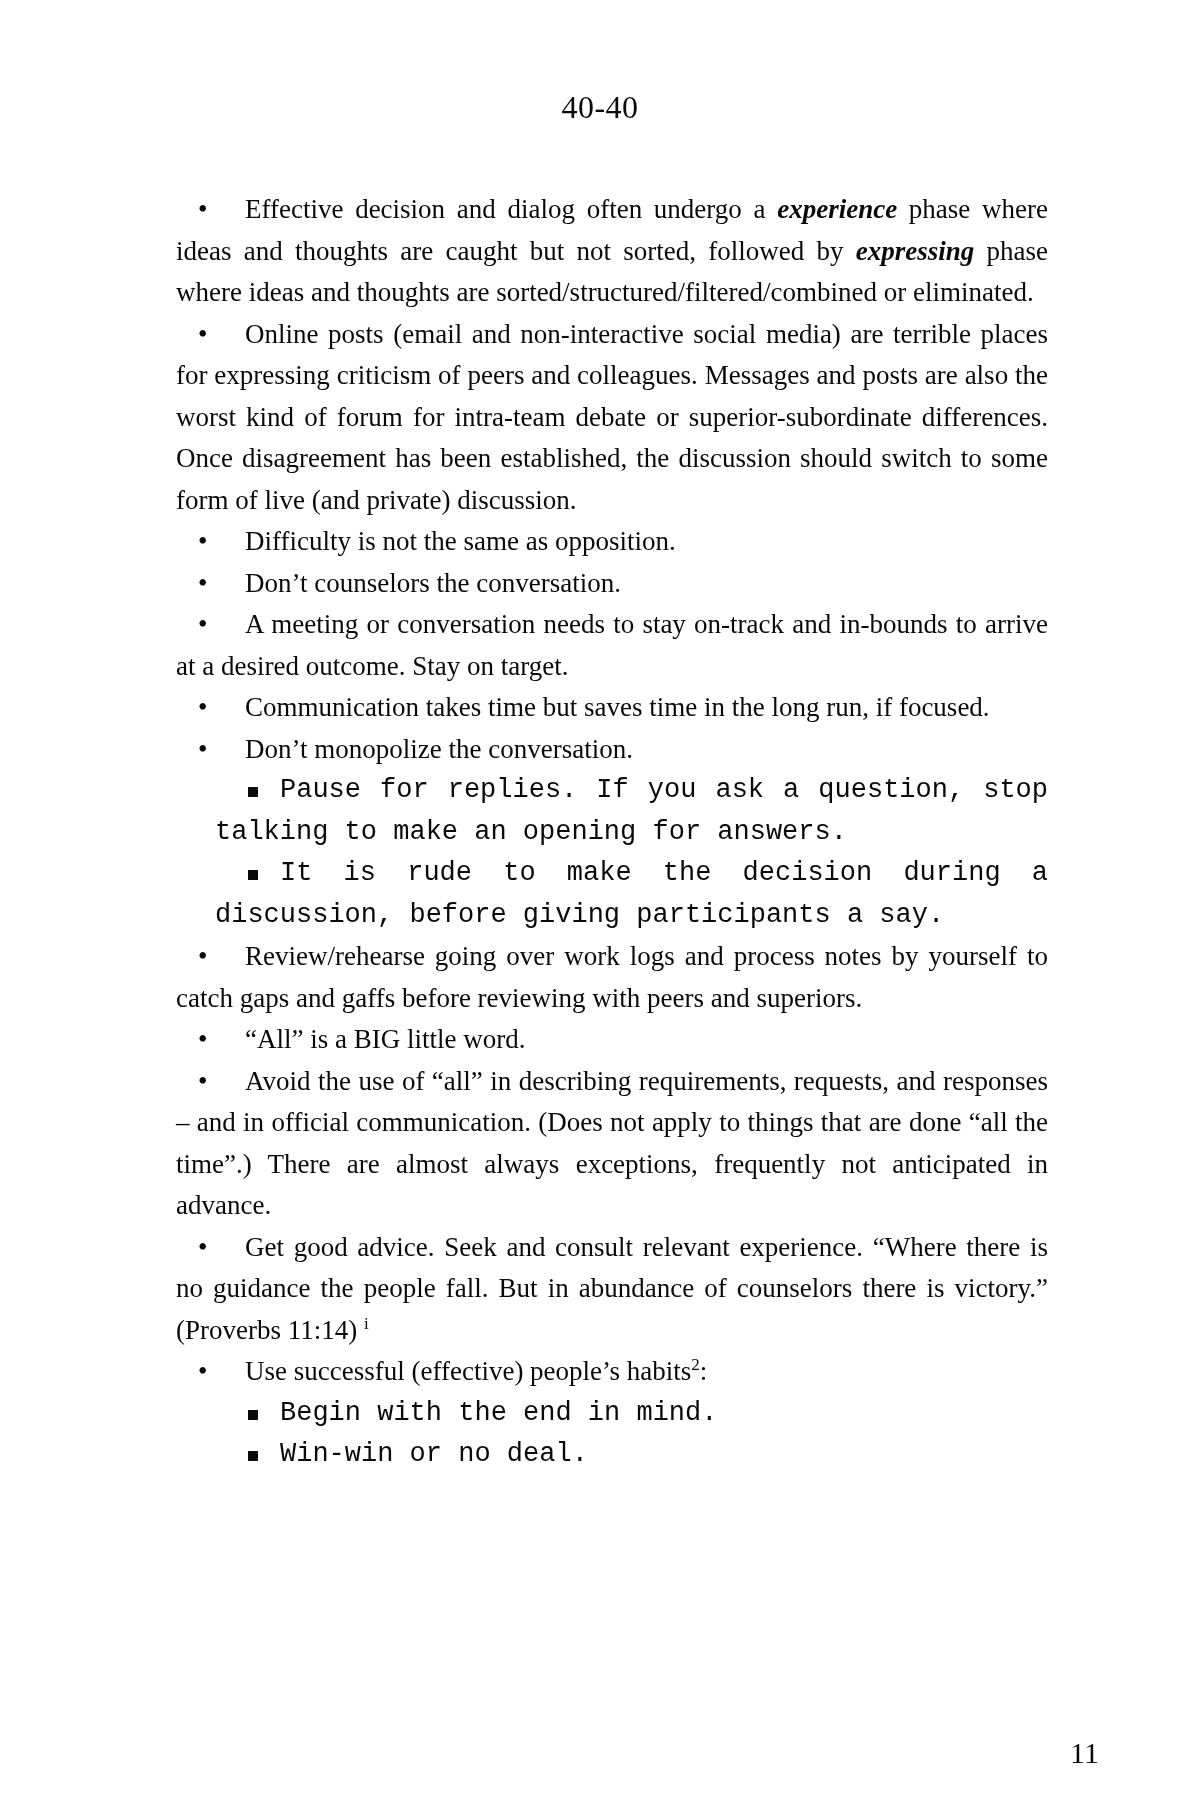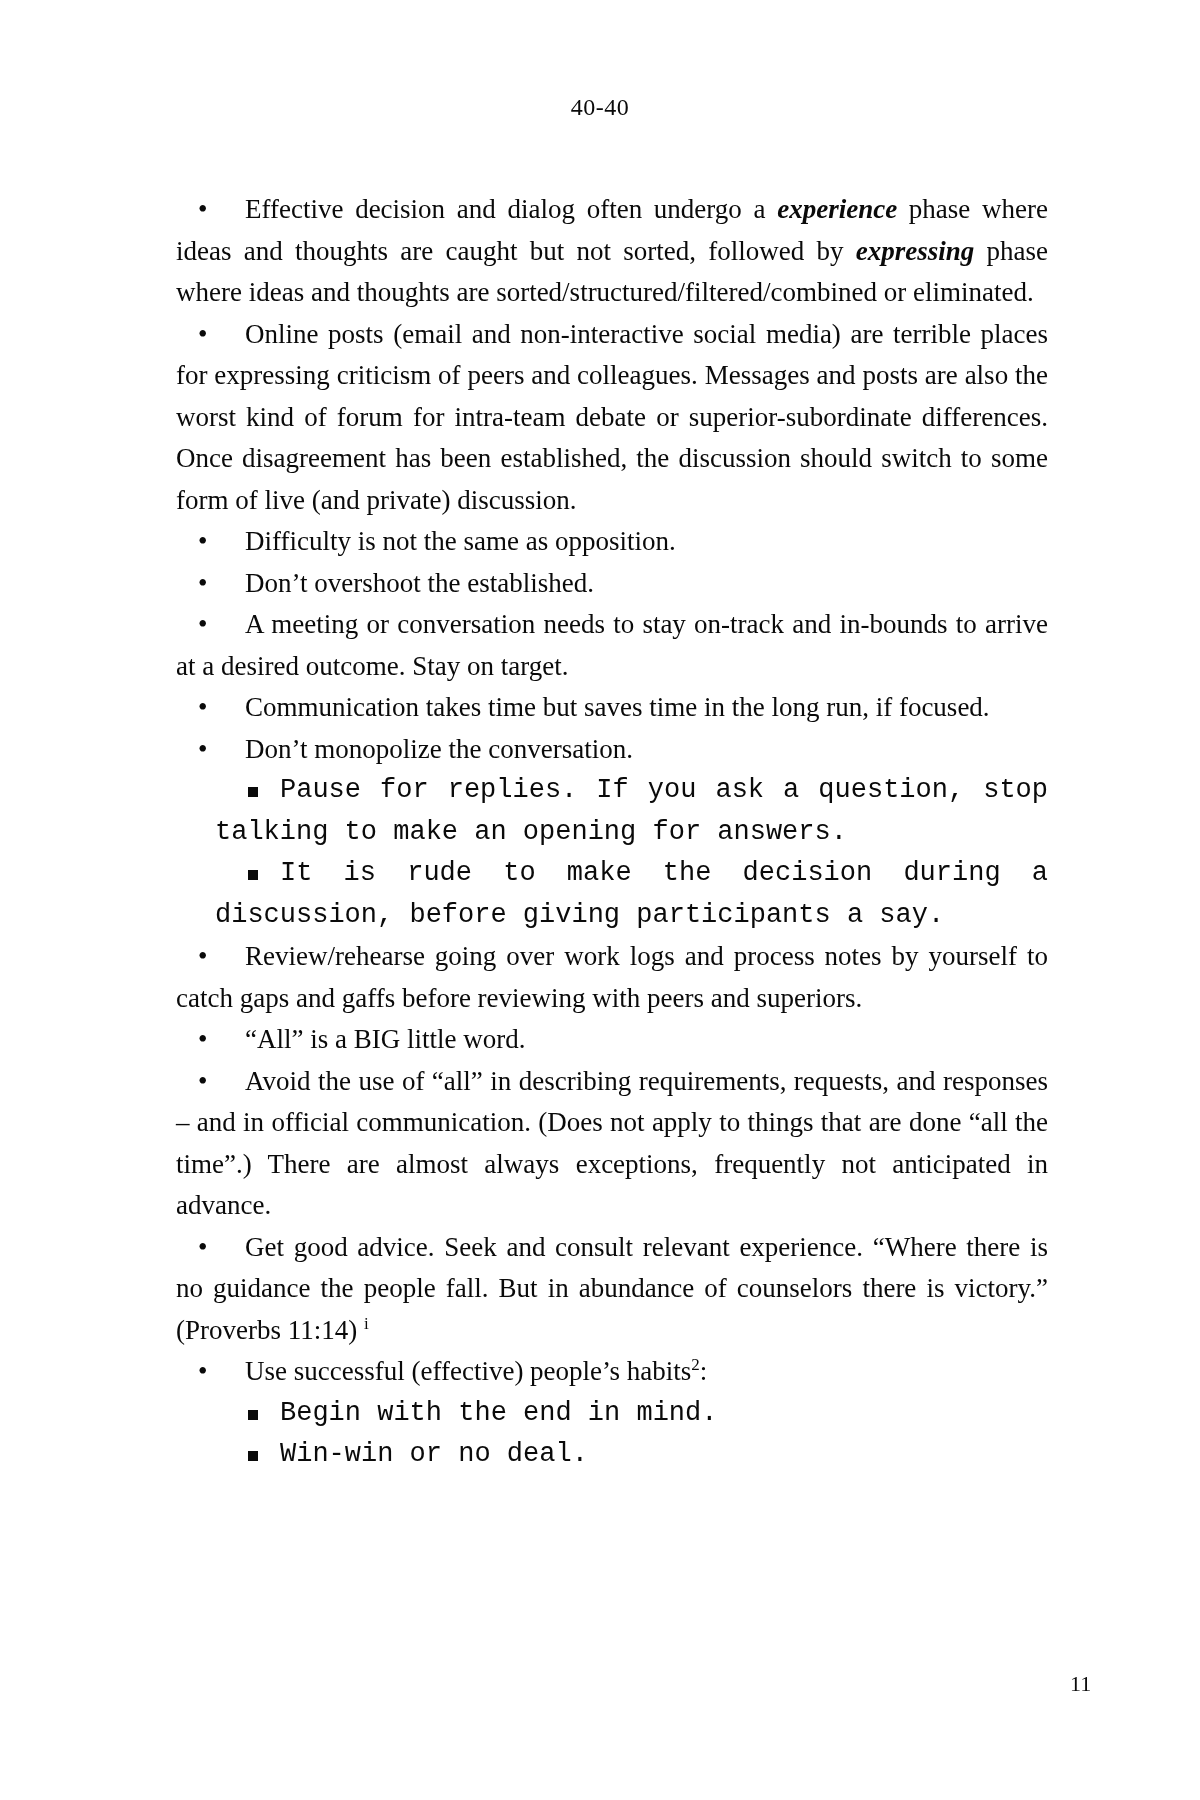--- a/index.html
+++ b/index.html
@@ -15,21 +15,21 @@
     color: #0a0a0a;
     font-family: "Liberation Serif", serif;
     overflow: hidden;
   }
   .running-header {
     position: absolute;
     top: 90px;
     left: 0;
     width: 1200px;
     text-align: center;
-    font-size: 24px;
+    font-size: 32px;
     line-height: 34px;
     letter-spacing: 0.5px;
   }
   .content {
     position: absolute;
     top: 189px;
     left: 176px;
     width: 872px;
     font-size: 27px;
     line-height: 41.5px;
@@ -61,37 +61,37 @@
     font-weight: bold;
     font-style: italic;
   }
   sup.note {
     font-size: 17px;
     line-height: 0;
     vertical-align: super;
   }
   .page-number {
     position: absolute;
-    top: 1667px;
+    top: 1736px;
     left: 1070px;
-    font-size: 22px;
+    font-size: 30px;
     line-height: 34px;
   }
 </style>
 </head>
 <body>
 
 <div class="page">
   <div class="running-header">40-40</div>
 
   <main class="content">
       <p class="li"><span class="marker dot">•</span><span>Effective decision and dialog often undergo a </span><span class="bi">experience</span><span> phase where ideas and thoughts are caught but not sorted, followed by </span><span class="bi">expressing</span><span> phase where ideas and thoughts are sorted/structured/filtered/combined or eliminated.</span></p>
       <p class="li"><span class="marker dot">•</span><span>Online posts (email and non-interactive social media) are terrible places for expressing criticism of peers and colleagues. Messages and posts are also the worst kind of forum for intra-team debate or superior-subordinate differences. Once disagreement has been established, the discussion should switch to some form of live (and private) discussion.</span></p>
       <p class="li"><span class="marker dot">•</span><span>Difficulty is not the same as opposition.</span></p>
-      <p class="li"><span class="marker dot">•</span><span>Don’t overshoot the established.</span></p>
+      <p class="li"><span class="marker dot">•</span><span>Don’t counselors the conversation.</span></p>
       <p class="li"><span class="marker dot">•</span><span>A meeting or conversation needs to stay on-track and in-bounds to arrive at a desired outcome. Stay on target.</span></p>
       <p class="li"><span class="marker dot">•</span><span>Communication takes time but saves time in the long run, if focused.</span></p>
       <p class="li"><span class="marker dot">•</span><span>Don’t monopolize the conversation.</span></p>
       <p class="li sub"><span class="marker sqwrap"><span class="sqbox"></span></span><span>Pause for replies. If you ask a question, stop talking to make an opening for answers.</span></p>
       <p class="li sub"><span class="marker sqwrap"><span class="sqbox"></span></span><span>It is rude to make the decision  during a discussion, before giving participants a say.</span></p>
       <p class="li"><span class="marker dot">•</span><span>Review/rehearse going over work logs and process notes by yourself to catch gaps and gaffs before reviewing with peers and superiors.</span></p>
       <p class="li"><span class="marker dot">•</span><span>“All” is a BIG little word.</span></p>
       <p class="li"><span class="marker dot">•</span><span>Avoid the use of “all” in describing requirements, requests, and responses – and in official communication. (Does not apply to things that are done “all the time”.) There are almost always exceptions, frequently not anticipated in advance.</span></p>
       <p class="li"><span class="marker dot">•</span><span>Get good advice. Seek and consult relevant experience. “Where there is no guidance the people fall. But in abundance of counselors there is victory.” (Proverbs 11:14) </span><sup class="note">i</sup></p>
       <p class="li"><span class="marker dot">•</span><span>Use successful (effective) people’s habits</span><sup class="note">2</sup><span>:</span></p>

